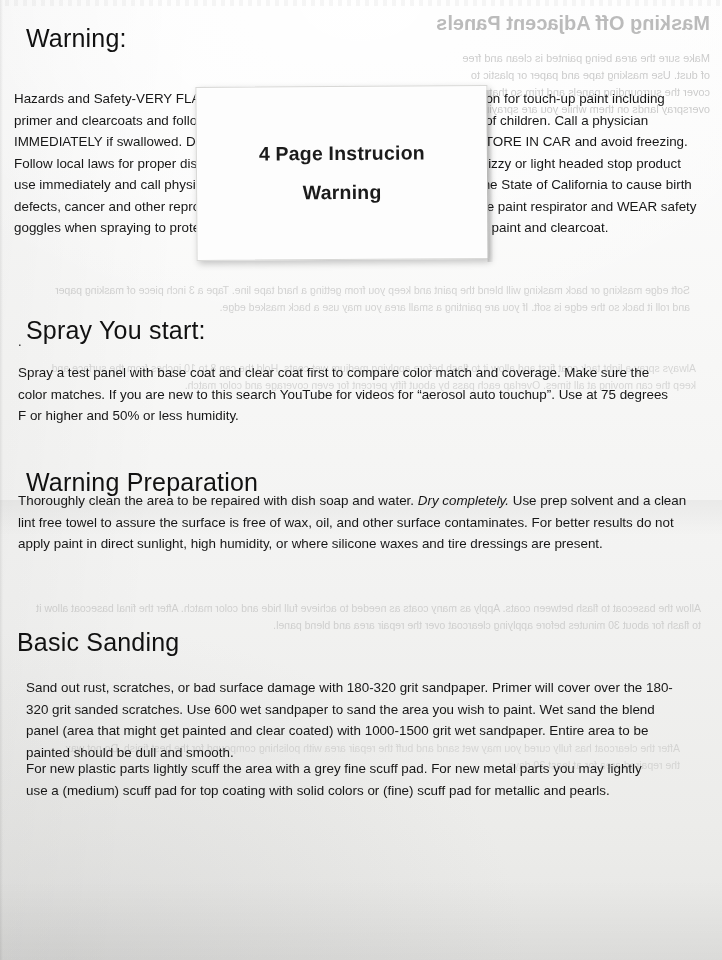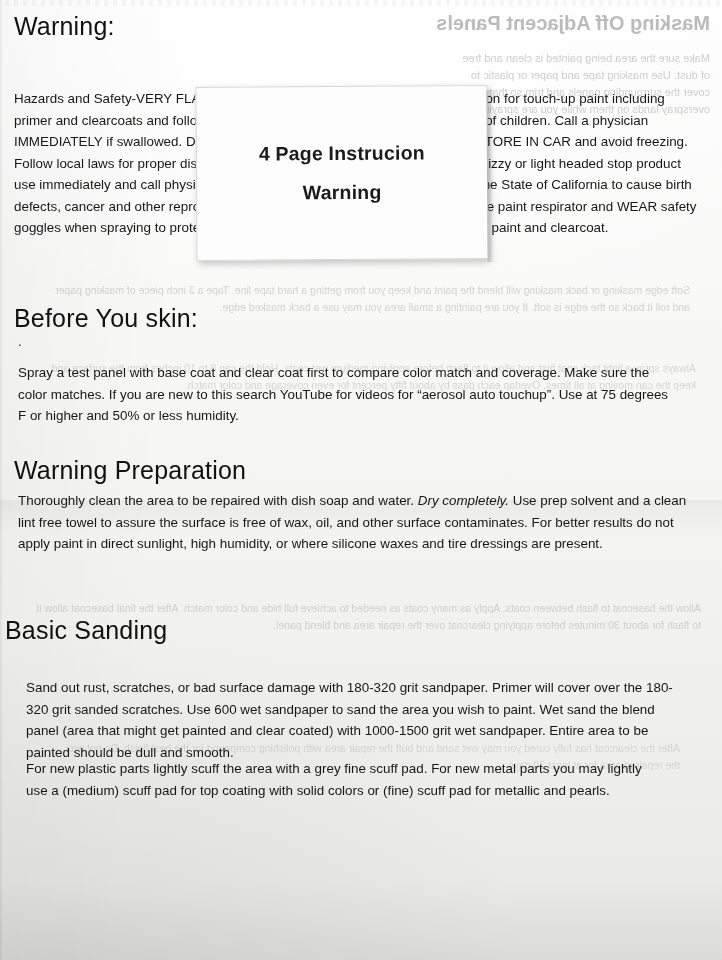--- a/index.html
+++ b/index.html
@@ -112,21 +112,21 @@
   }
 
   
   .content {
     position: relative;
     z-index: 3;
     padding: 0;
   }
   h1.heading {
     position: absolute;
-    margin: 0;
+    margin: 12px;
     font-weight: 400;
     font-size: 25px;
     letter-spacing: 0.2px;
     color: #111;
   }
   .para {
     position: absolute;
     margin: 0;
     font-size: 13.4px;
     line-height: 21.5px;
@@ -223,21 +223,21 @@
   <div class="bleed bleed-b2">Soft edge masking or back masking will blend the paint and keep you from getting a hard tape line. Tape a 3 inch piece of masking paper and roll it back so the edge is soft. If you are painting a small area you may use a back masked edge.</div>
   <div class="bleed bleed-b3">Always spray a light tack coat first and allow it to flash before applying medium wet coats. Hold the can 8 to 10 inches from the surface and keep the can moving at all times. Overlap each pass by about fifty percent for even coverage and color match.</div>
   <div class="bleed bleed-b4">Allow the basecoat to flash between coats. Apply as many coats as needed to achieve full hide and color match. After the final basecoat allow it to flash for about 30 minutes before applying clearcoat over the repair area and blend panel.</div>
   <div class="bleed bleed-b5">After the clearcoat has fully cured you may wet sand and buff the repair area with polishing compound for the best finish. Do not wax the repaired area for at least 30 days.</div>
 
   <div class="content">
 
     <h1 class="heading h-warning">Warning:</h1>
     <p class="para p-warning">Hazards and Safety-VERY FLAMMABLE. Read all hazards and safety information for touch-up paint including primer and clearcoats and follow all directions and warnings. Keep out of reach of children. Call a physician IMMEDIATELY if swallowed. Do not store above 120F or below 20F. DO NOT STORE IN CAR and avoid freezing. Follow local laws for proper disposal. Use with adequate ventilation. If you feel dizzy or light headed stop product use immediately and call physician. This product contains chemicals known to the State of California to cause birth defects, cancer and other reproductive harm. Use a NIOSH approved automotive paint respirator and WEAR safety goggles when spraying to protect lungs, skin and eyes. This includes the primer, paint and clearcoat.</p>
 
-    <h1 class="heading h-before">Before You skin:</h1>
+    <h1 class="heading h-before">Spray You start:</h1>
     <p class="para p-dot">.</p>
     <p class="para p-before">Spray a test panel with base coat and clear coat first to compare color match and coverage. Make sure the color matches.  If you are new to this search YouTube for videos for “aerosol auto touchup”.  Use at 75 degrees F or higher and 50% or less humidity.</p>
 
     <h1 class="heading h-surface">Warning Preparation</h1>
     <p class="para p-surface"><span>Thoroughly clean the area to be repaired with dish soap and water.  </span><span class="ital">Dry completely.</span><span> Use prep solvent and a clean lint free towel to assure the surface is free of wax, oil, and other surface contaminates. For better results do not apply paint in direct sunlight, high humidity, or where silicone waxes and tire dressings are present.</span></p>
 
     <h1 class="heading h-sanding">Basic Sanding</h1>
     <p class="para p-sand1">Sand out rust, scratches, or bad surface damage with 180-320 grit sandpaper. Primer will cover over the 180-320 grit sanded scratches. Use 600 wet sandpaper to sand the area you wish to paint. Wet sand the blend panel (area that might get painted and clear coated) with 1000-1500 grit wet sandpaper. Entire area to be painted should be dull and smooth.</p>
     <p class="para p-sand2">For new plastic parts lightly scuff the area with a grey fine scuff pad. For new metal parts you may lightly use a (medium) scuff pad for top coating with solid colors or (fine) scuff pad for metallic and pearls.</p>
 

